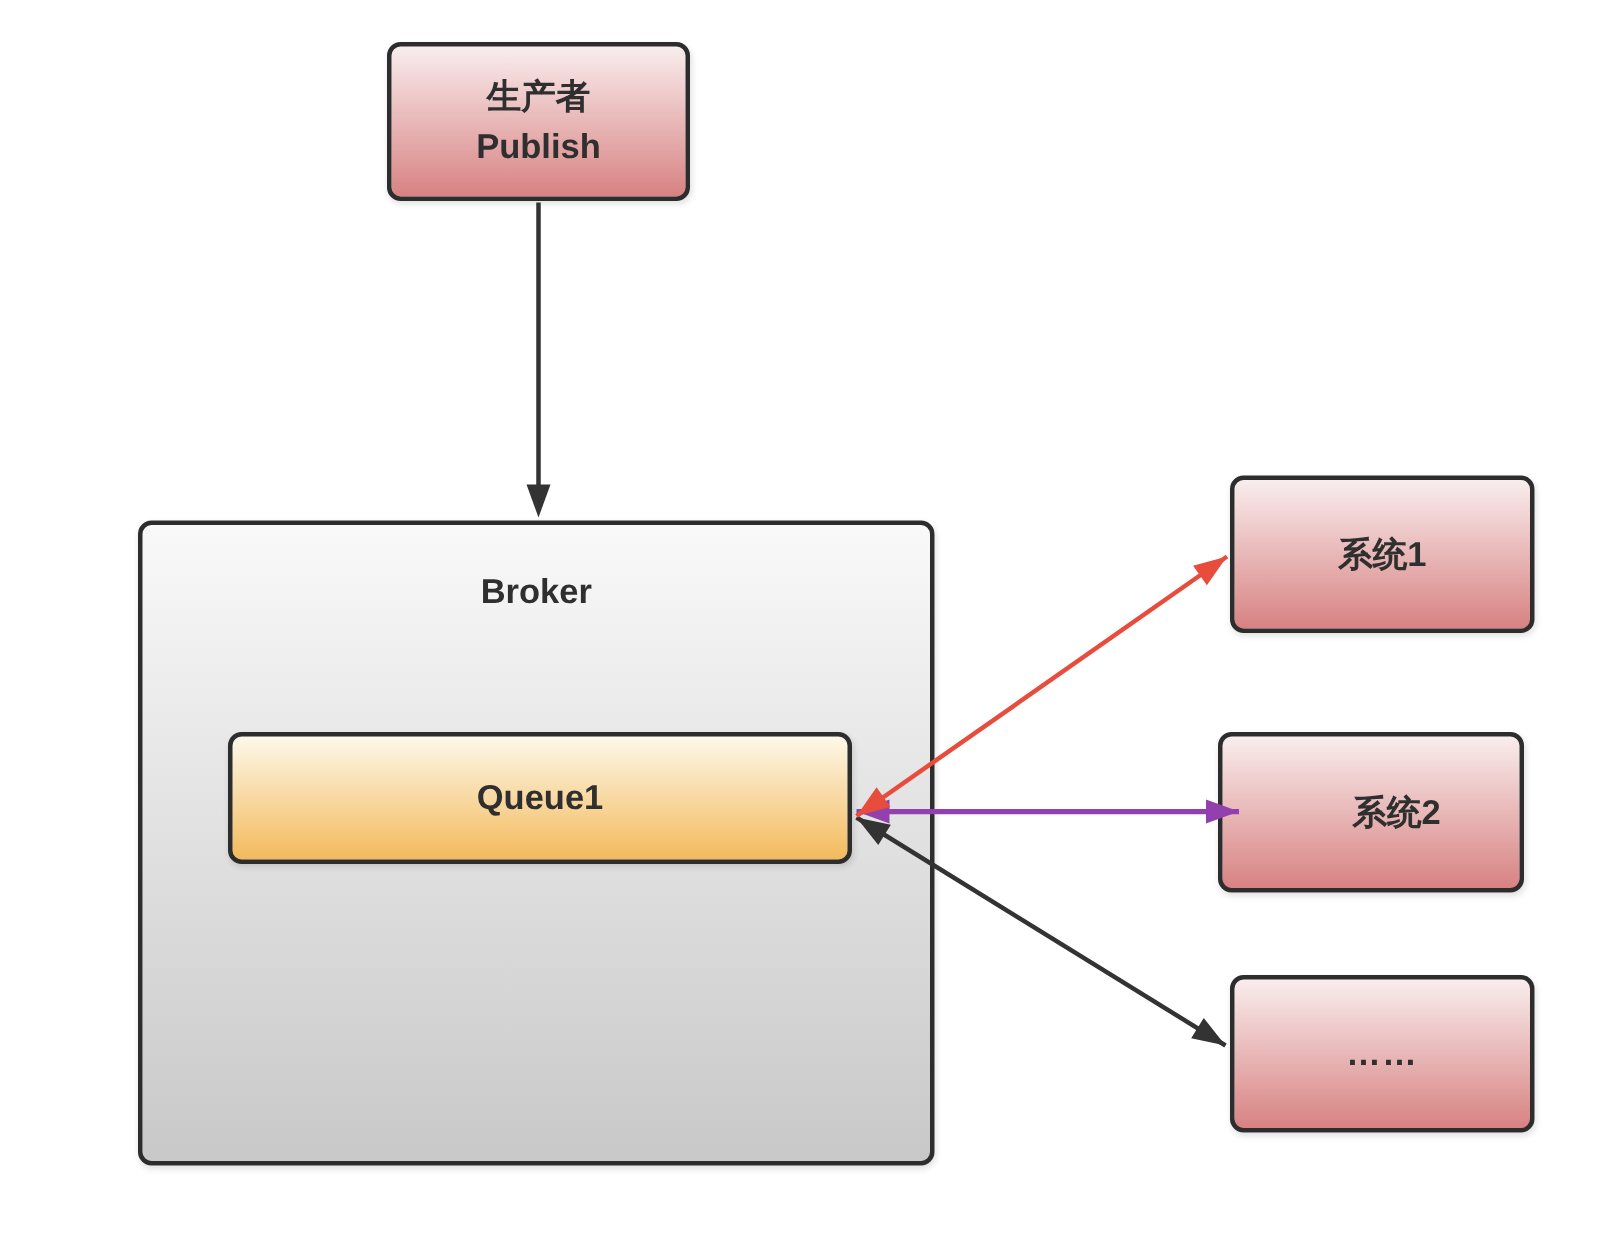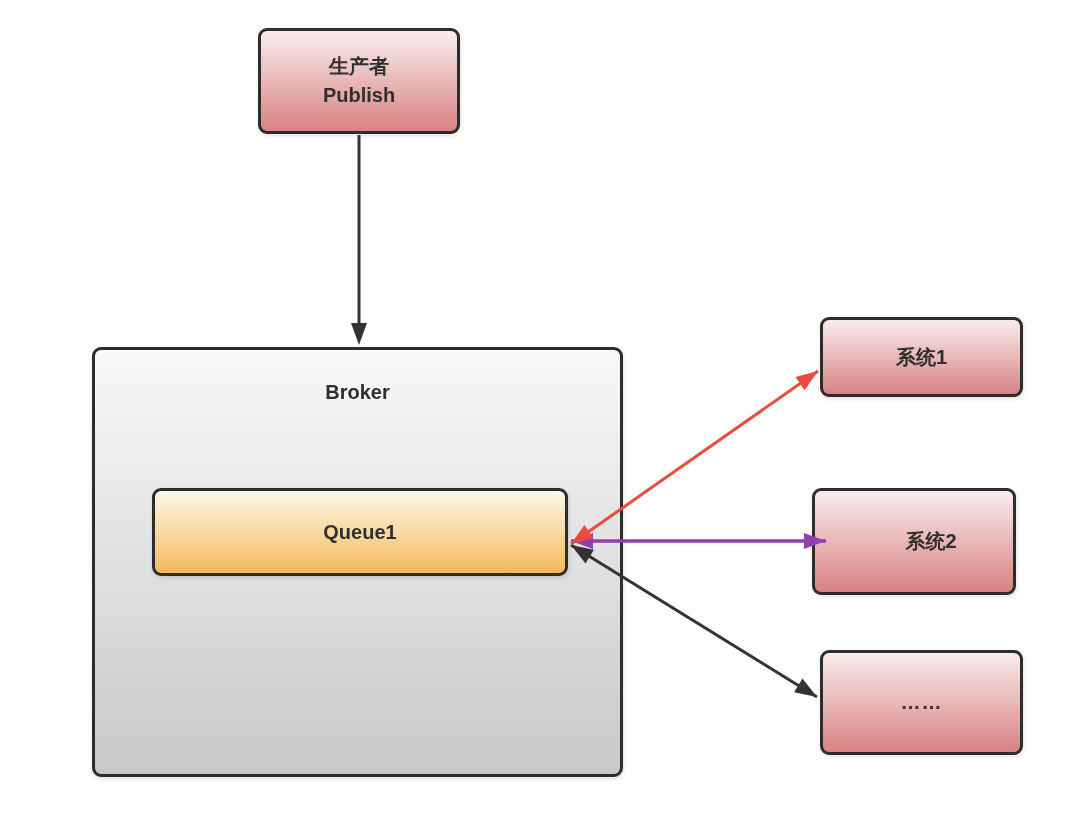--- a/index.html
+++ b/index.html
@@ -17,35 +17,35 @@
   .node {
     position: absolute;
     box-sizing: border-box;
     border: 3px solid #2d2d2d;
     border-radius: 9px;
     display: flex;
     flex-direction: column;
     align-items: center;
     justify-content: center;
     text-align: center;
-    font-size: 20px;
+    font-size: 23px;
     font-weight: 700;
     color: #2f2f2f;
     line-height: 1.45;
     box-shadow: 1px 2px 4px rgba(0,0,0,0.12);
   }
   .pink   { background: linear-gradient(#f9eded, #d88282); }
   .orange { background: linear-gradient(#fdf8e9, #f3ba5b); }
   .gray   { background: linear-gradient(#f9f9f9, #c8c8c8); }
 
   .producer { left: 258px; top: 28px;  width: 202px; height: 106px; }
   .broker   { left: 92px;  top: 347px; width: 531px; height: 430px;
               justify-content: flex-start; padding-top: 28px; }
   .queue    { left: 152px; top: 488px; width: 416px; height: 88px; z-index: 2; }
-  .system1  { left: 820px; top: 317px; width: 203px; height: 80px; }
+  .system1  { left: 820px; top: 317px; width: 203px; height: 105px; }
   .system2  { left: 812px; top: 488px; width: 204px; height: 107px; padding-left: 34px; }
   .more     { left: 820px; top: 650px; width: 203px; height: 105px; letter-spacing: 1px; }
 
   .edges {
     position: absolute;
     left: 0; top: 0;
     width: 1080px; height: 824px;
     z-index: 3;
     pointer-events: none;
   }

